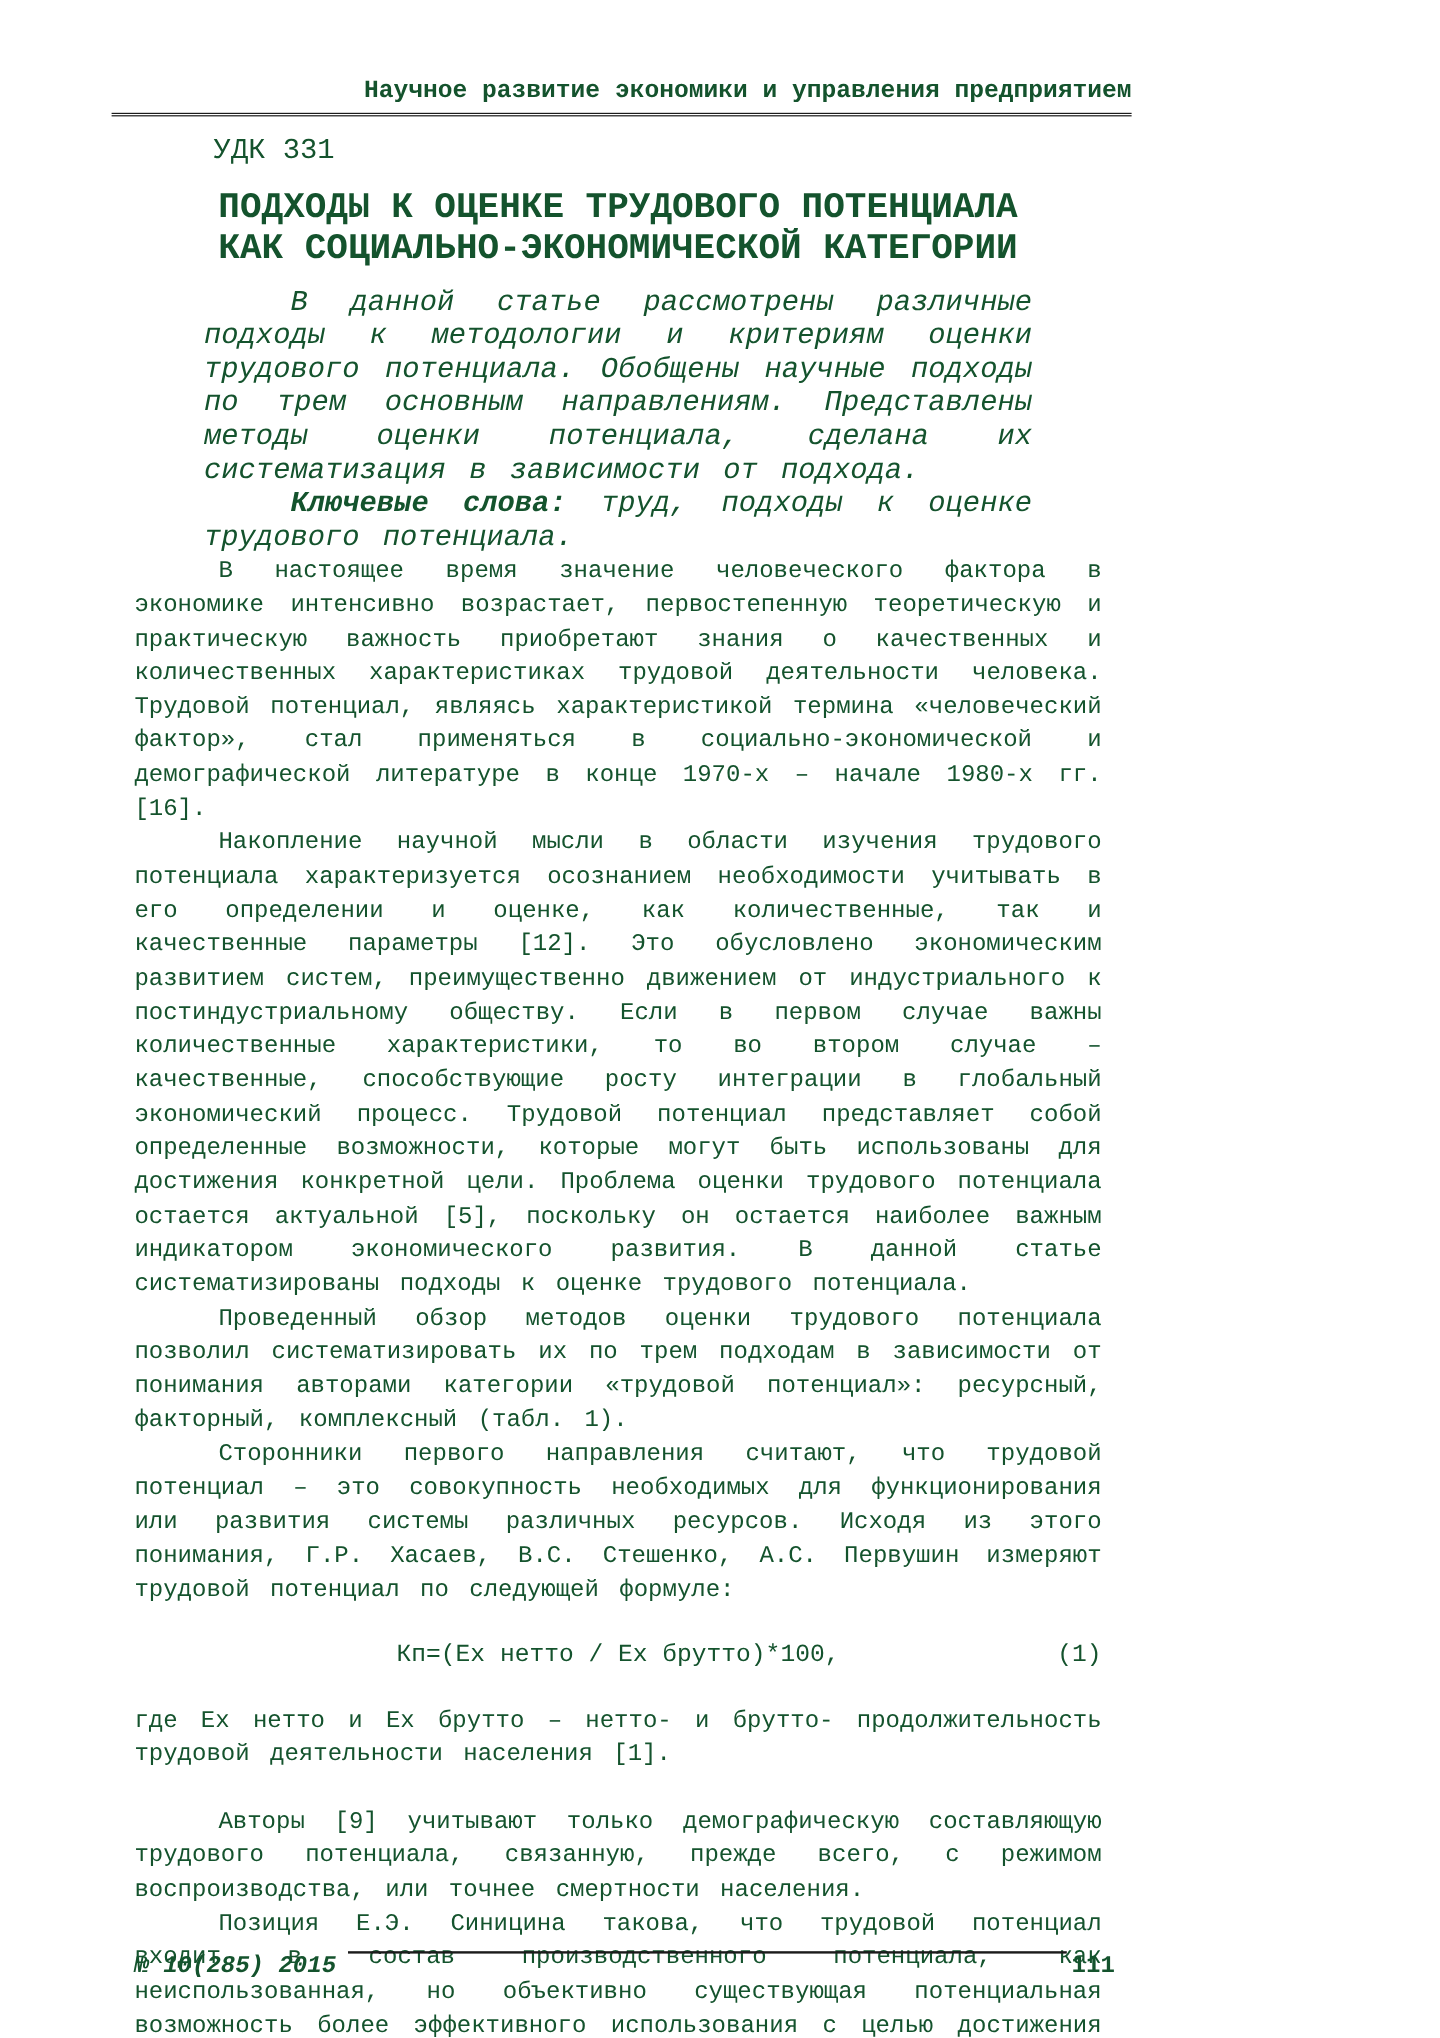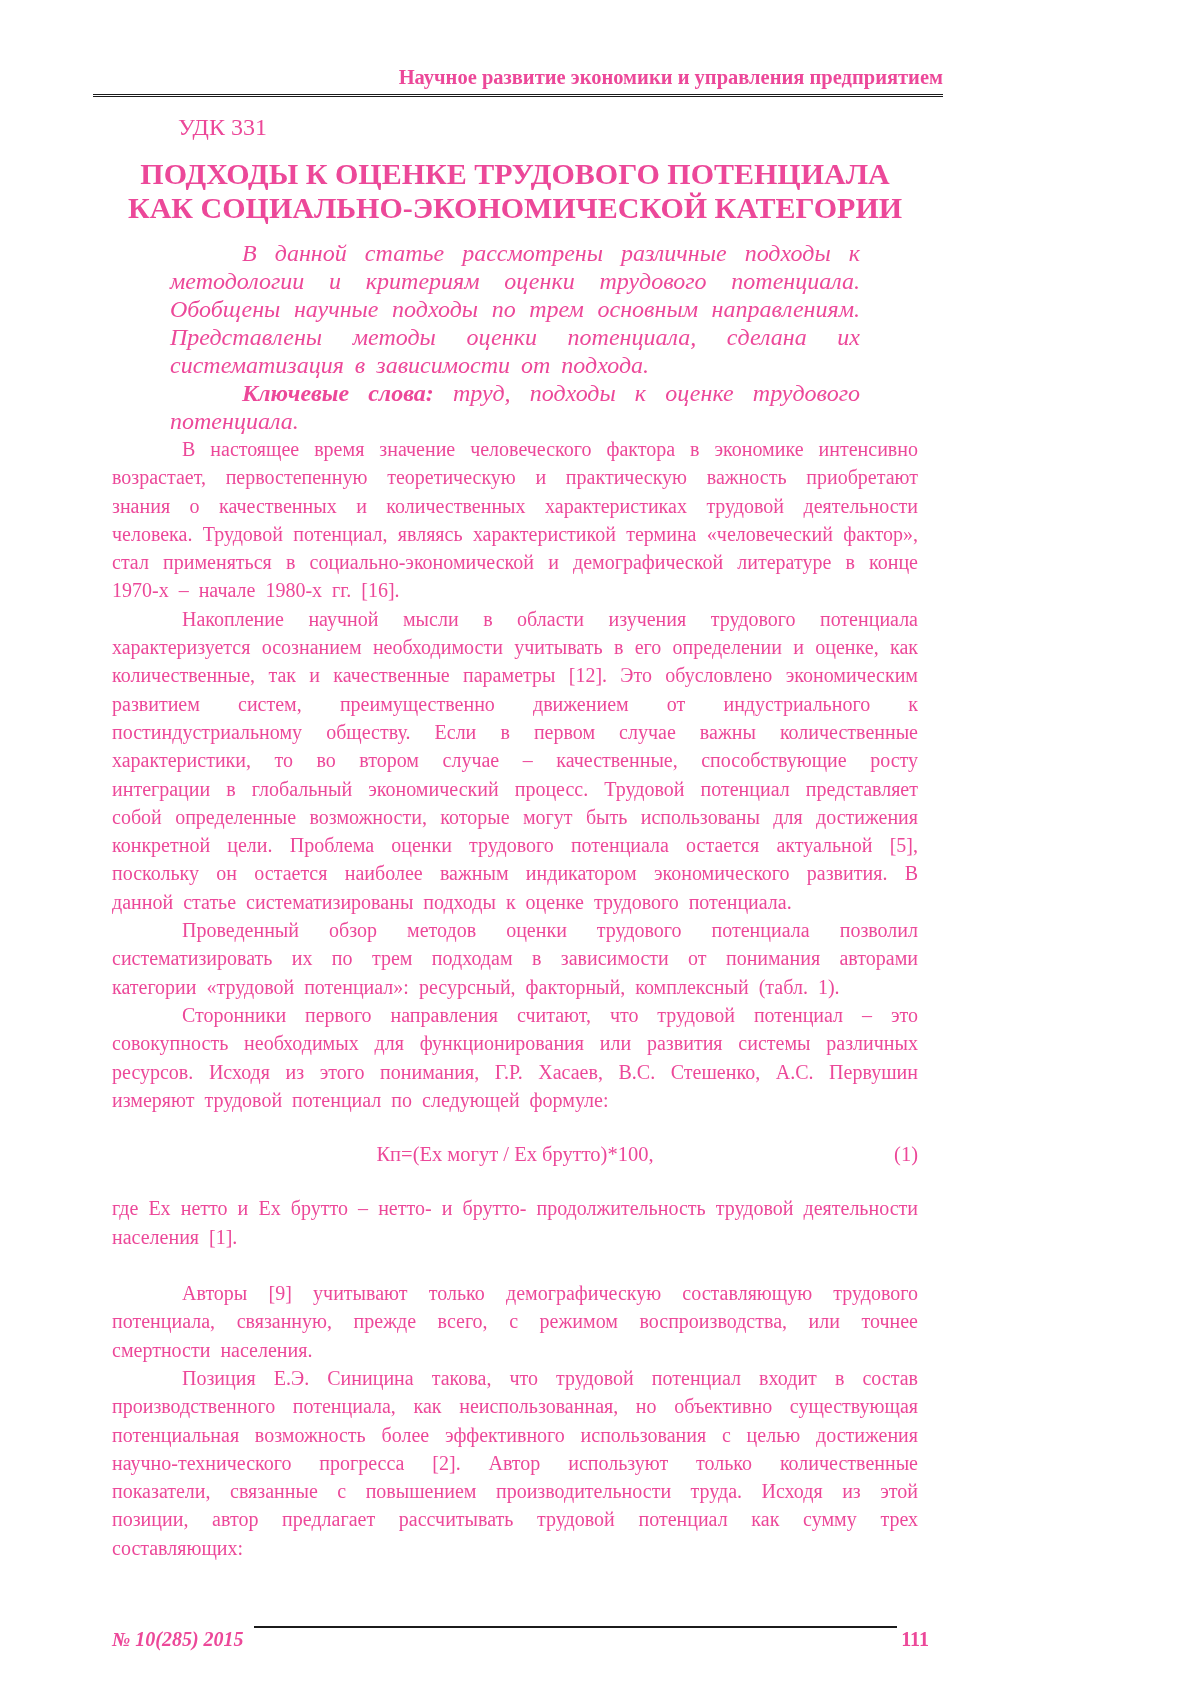--- a/index.html
+++ b/index.html
@@ -1,22 +1,22 @@
 <!DOCTYPE html>
 <html lang="ru"><head>
 <meta charset="utf-8">
 <style>
   html, body { margin: 0; padding: 0; background: #ffffff; }
   .page {
     position: relative;
     width: 1033px;
     height: 1698px;
     background: #ffffff;
-    color: #ec4899;
-    font-family: Liberation Serif, serif;
+    color: #14532d;
+    font-family: Liberation Mono, monospace;
     overflow: hidden;
   }
   .content {
     position: absolute;
     left: 112px;
     right: 115px;
     top: 0;
   }
   .running-header {
     padding-top: 64px;
@@ -125,21 +125,21 @@
       <p><span class="keywords-label">Ключевые слова:</span> <span>труд, подходы к оценке трудового потенциала.</span></p>
     </div>
 
     <div class="body-text">
       <p>В настоящее время значение человеческого фактора в экономике интенсивно возрастает, первостепенную теоретическую и практическую важность приобретают знания о качественных и количественных характеристиках трудовой деятельности человека. Трудовой потенциал, являясь характеристикой термина «человеческий фактор», стал применяться в социально-экономической и демографической литературе в конце 1970-х – начале 1980-х гг. [16].</p>
       <p>Накопление научной мысли в области изучения трудового потенциала характеризуется осознанием необходимости учитывать в его определении и оценке, как количественные, так и качественные параметры [12]. Это обусловлено экономическим развитием систем, преимущественно движением от индустриального к постиндустриальному обществу. Если в первом случае важны количественные характеристики, то во втором случае – качественные, способствующие росту интеграции в глобальный экономический процесс. Трудовой потенциал представляет собой определенные возможности, которые могут быть использованы для достижения конкретной цели. Проблема оценки трудового потенциала остается актуальной [5], поскольку он остается наиболее важным индикатором экономического развития. В данной статье систематизированы подходы к оценке трудового потенциала.</p>
       <p>Проведенный обзор методов оценки трудового потенциала позволил систематизировать их по трем подходам в зависимости от понимания авторами категории «трудовой потенциал»: ресурсный, факторный, комплексный (табл. 1).</p>
       <p>Сторонники первого направления считают, что трудовой потенциал – это совокупность необходимых для функционирования или развития системы различных ресурсов. Исходя из этого понимания, Г.Р. Хасаев, В.С. Стешенко, А.С. Первушин измеряют трудовой потенциал по следующей формуле:</p>
 
       <div class="formula-row gapped">
-        <span class="formula-expression">Кп=(Ех могут / Ех брутто)*100,</span>
+        <span class="formula-expression">Кп=(Ех нетто / Ех брутто)*100,</span>
         <span class="formula-number">(1)</span>
       </div>
 
       <p class="no-indent">где Ех нетто и Ех брутто – нетто- и брутто- продолжительность трудовой деятельности населения [1].</p>
 
       <p class="spaced">Авторы [9] учитывают только демографическую составляющую трудового потенциала, связанную, прежде всего, с режимом воспроизводства, или точнее смертности населения.</p>
       <p>Позиция Е.Э. Синицина такова, что трудовой потенциал входит в состав производственного потенциала, как неиспользованная, но объективно существующая потенциальная возможность более эффективного использования с целью достижения научно-технического прогресса [2]. Автор используют только количественные показатели, связанные с повышением производительности труда. Исходя из этой позиции, автор предлагает рассчитывать трудовой потенциал как сумму трех составляющих:</p>
 
     </div>
 

